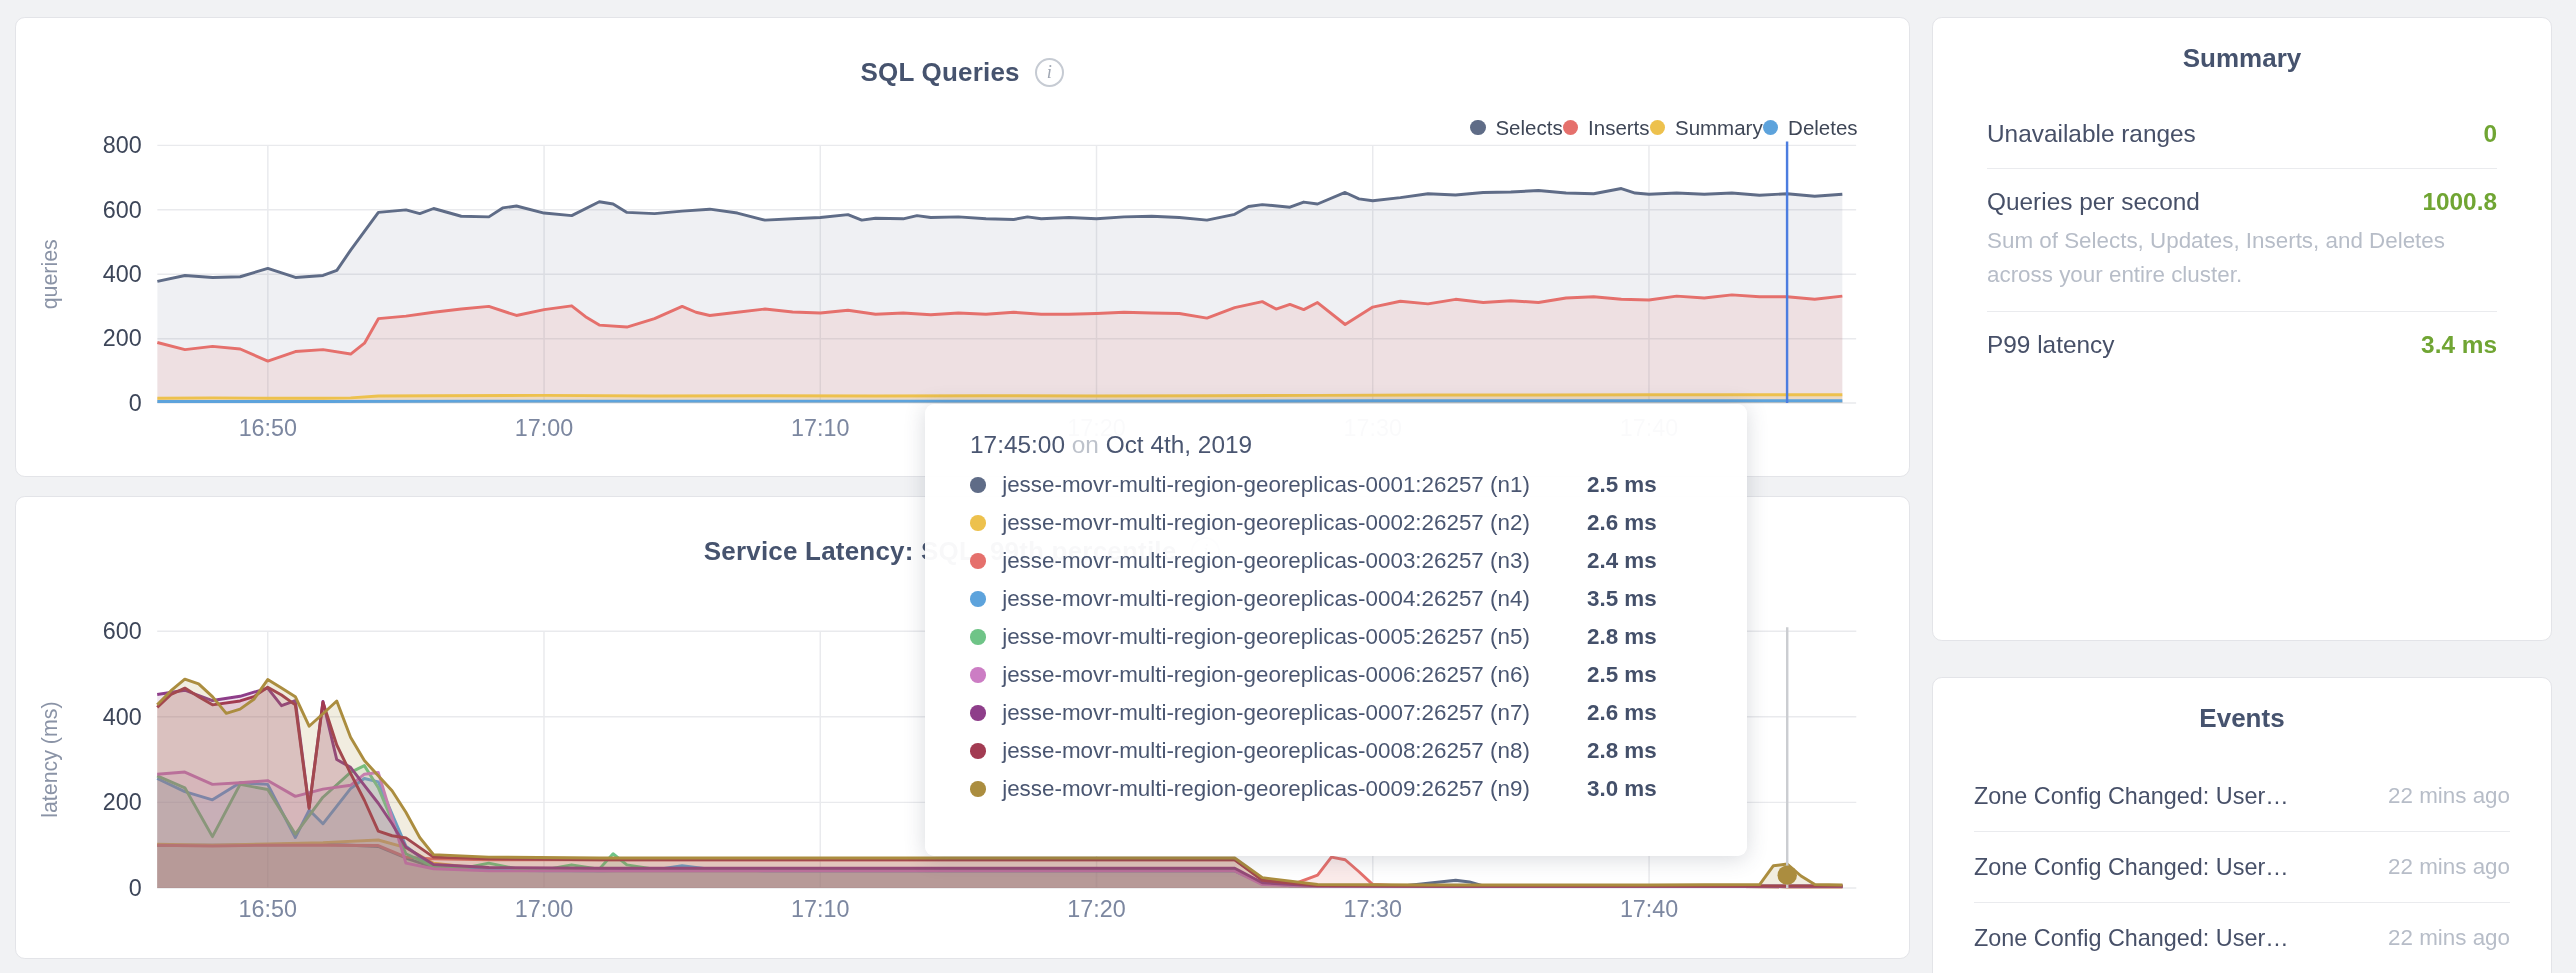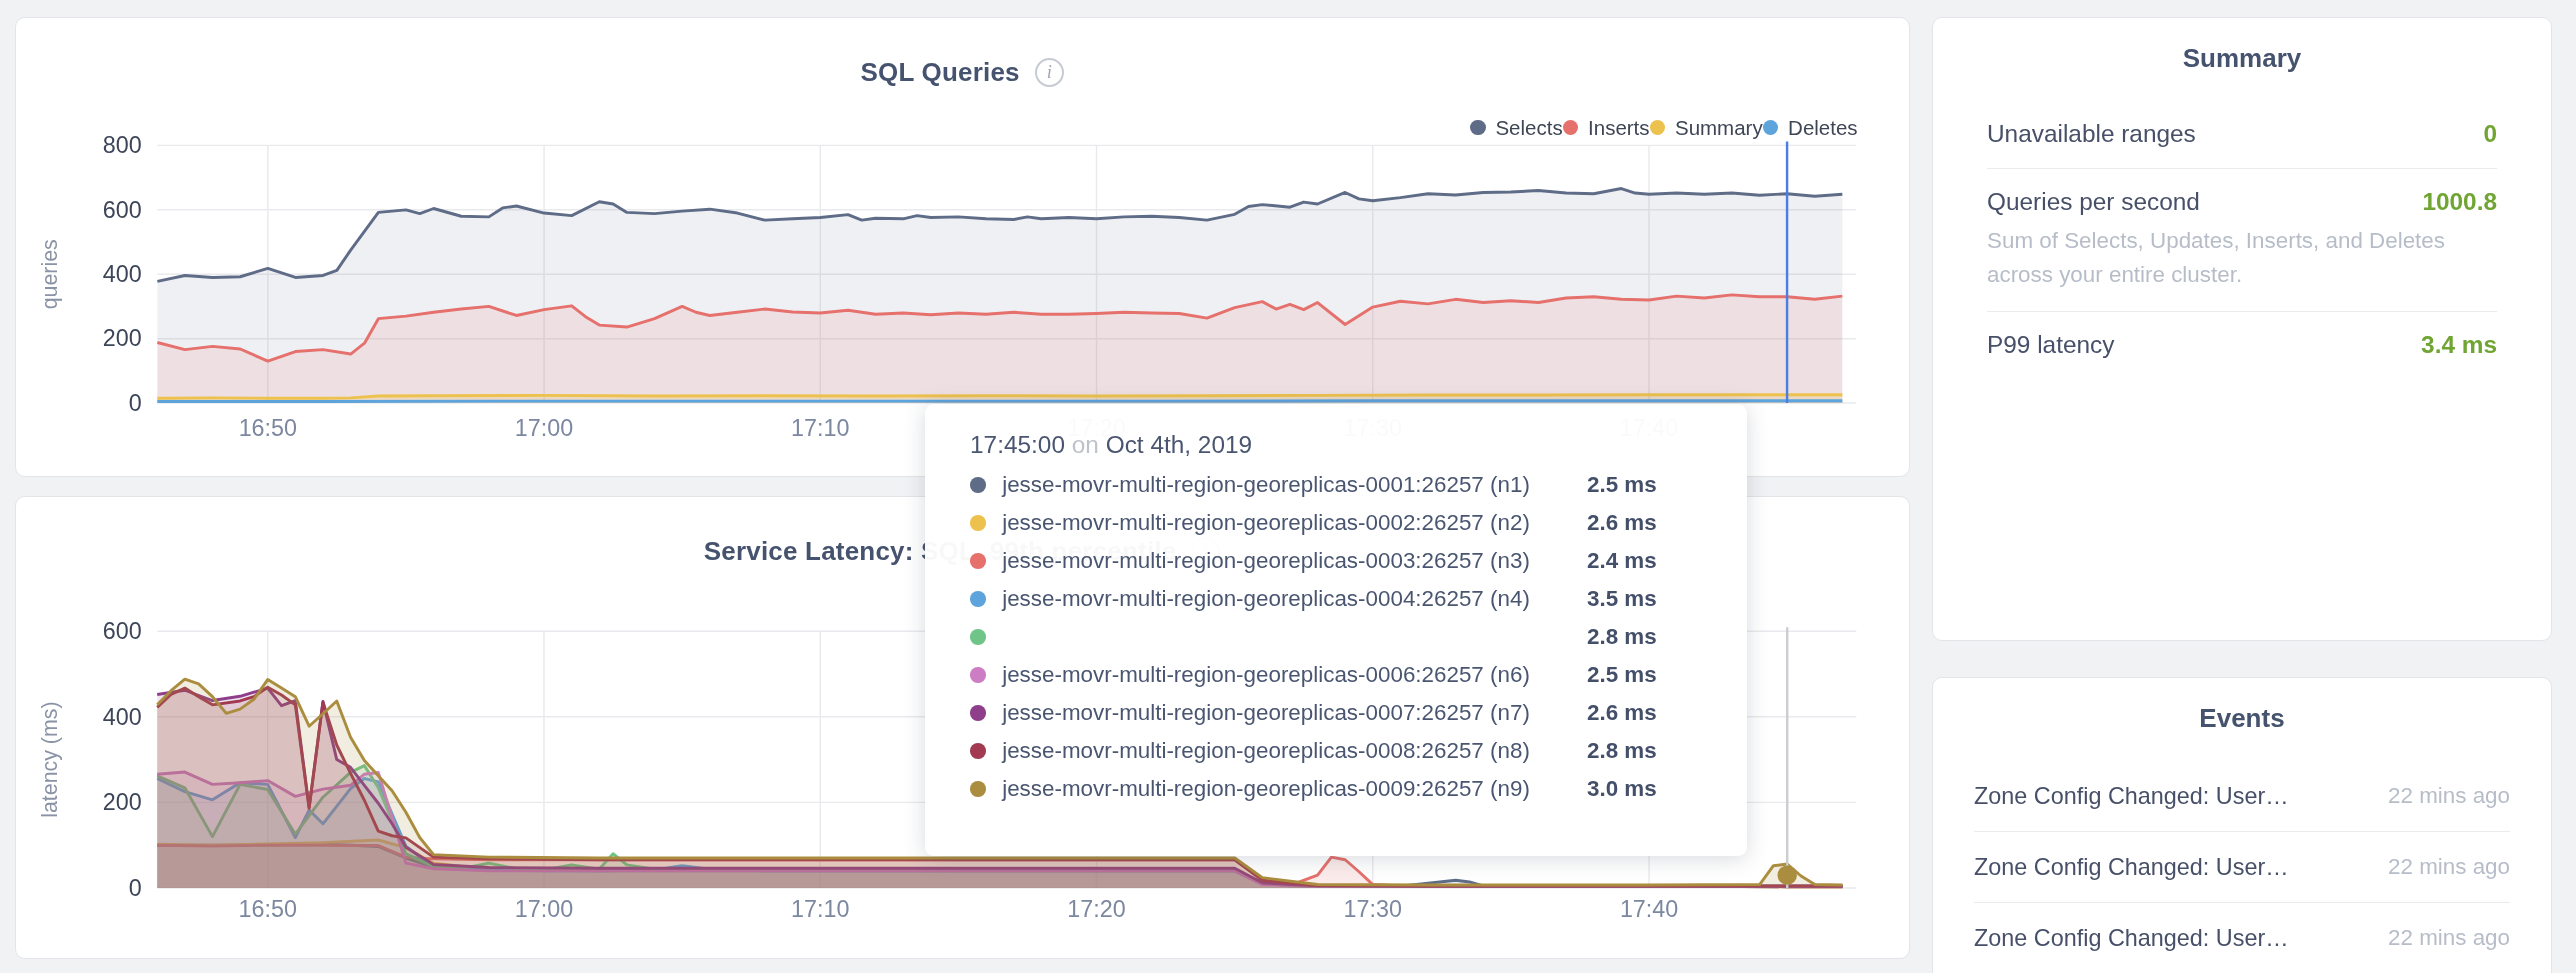--- a/index.html
+++ b/index.html
@@ -209,20 +209,21 @@
         <span class="tt-name">jesse-movr-multi-region-georeplicas-0003:26257 (n3)</span>
         <span class="tt-value">2.4 ms</span>
       </div>
       <div class="tt-row">
         <span class="tt-dot" style="background: rgb(93, 163, 220);"></span>
         <span class="tt-name">jesse-movr-multi-region-georeplicas-0004:26257 (n4)</span>
         <span class="tt-value">3.5 ms</span>
       </div>
       <div class="tt-row">
         <span class="tt-dot" style="background: rgb(111, 196, 135);"></span>
+        <span class="tt-name">jesse-movr-multi-region-georeplicas-0005:26257 (n5)</span>
         <span class="tt-value">2.8 ms</span>
       </div>
       <div class="tt-row">
         <span class="tt-dot" style="background: rgb(204, 125, 196);"></span>
         <span class="tt-name">jesse-movr-multi-region-georeplicas-0006:26257 (n6)</span>
         <span class="tt-value">2.5 ms</span>
       </div>
       <div class="tt-row">
         <span class="tt-dot" style="background: rgb(142, 62, 138);"></span>
         <span class="tt-name">jesse-movr-multi-region-georeplicas-0007:26257 (n7)</span>

